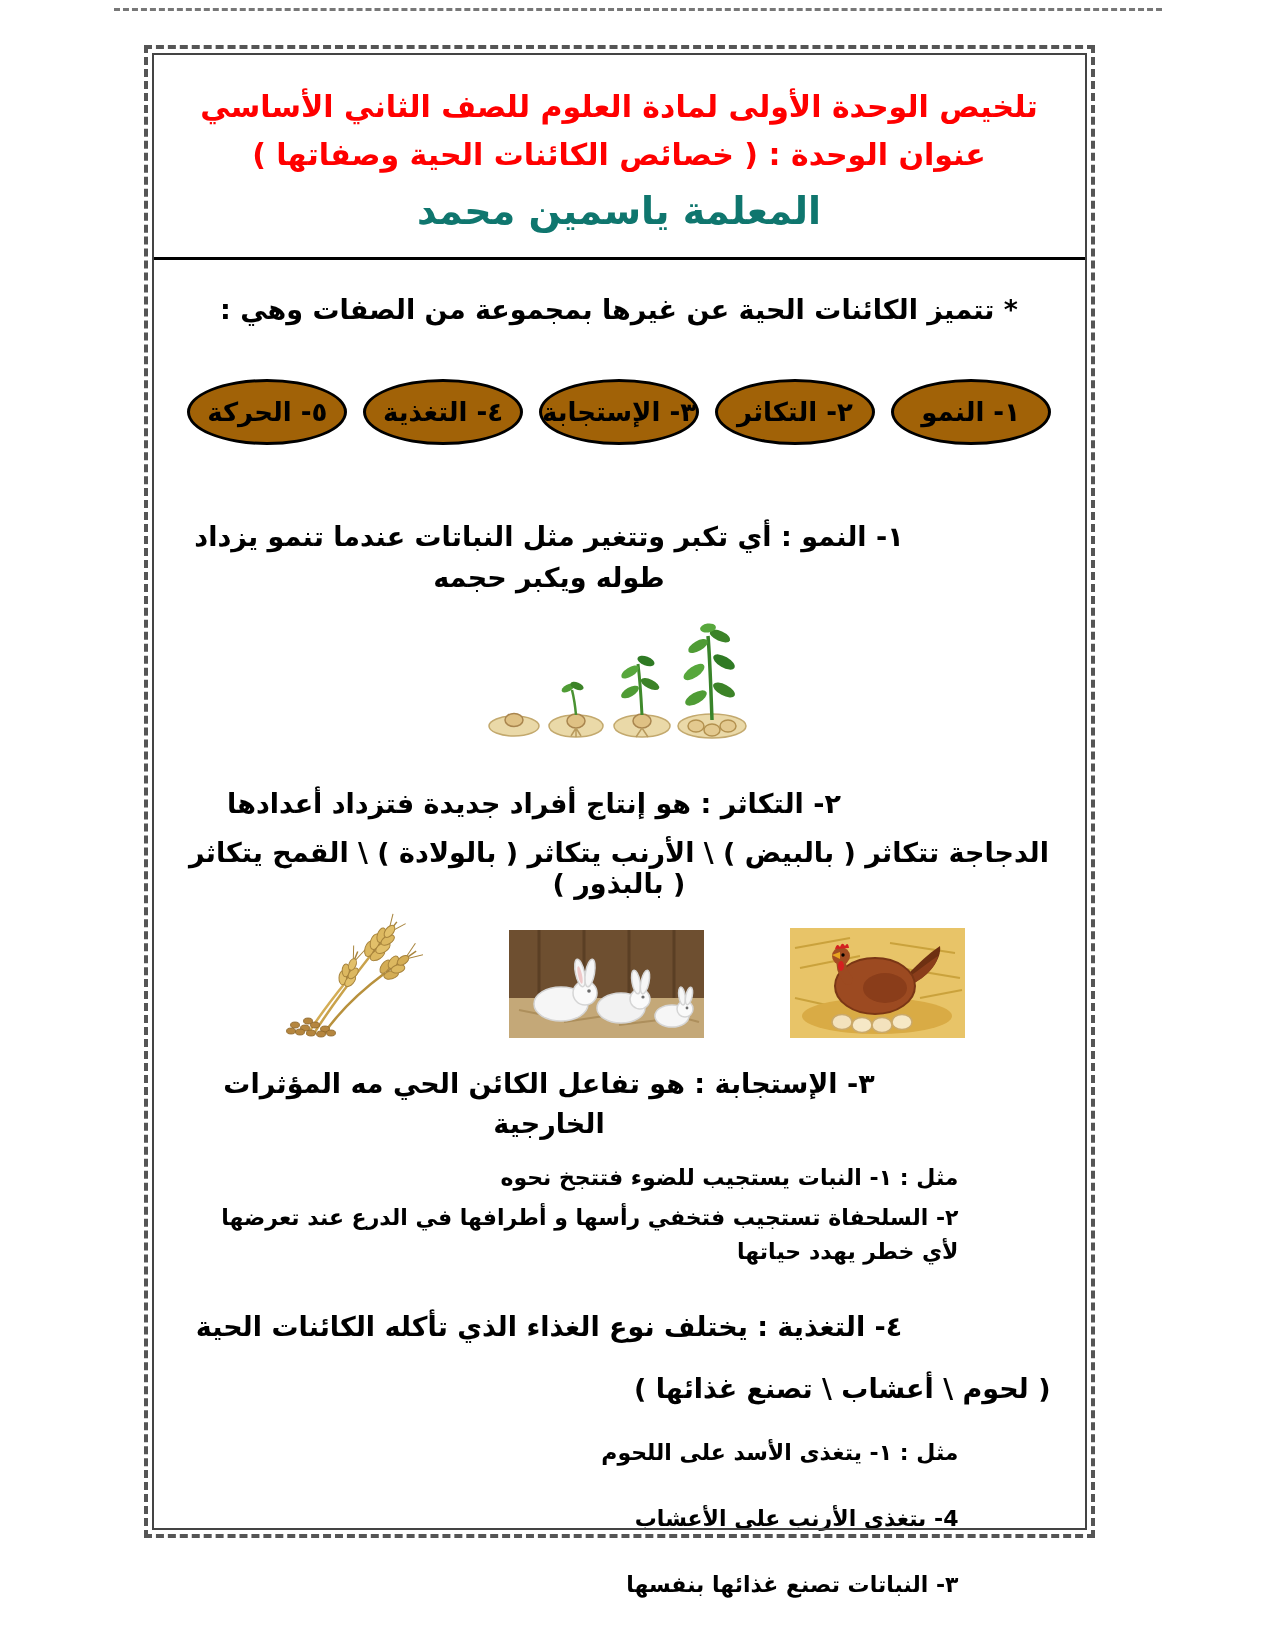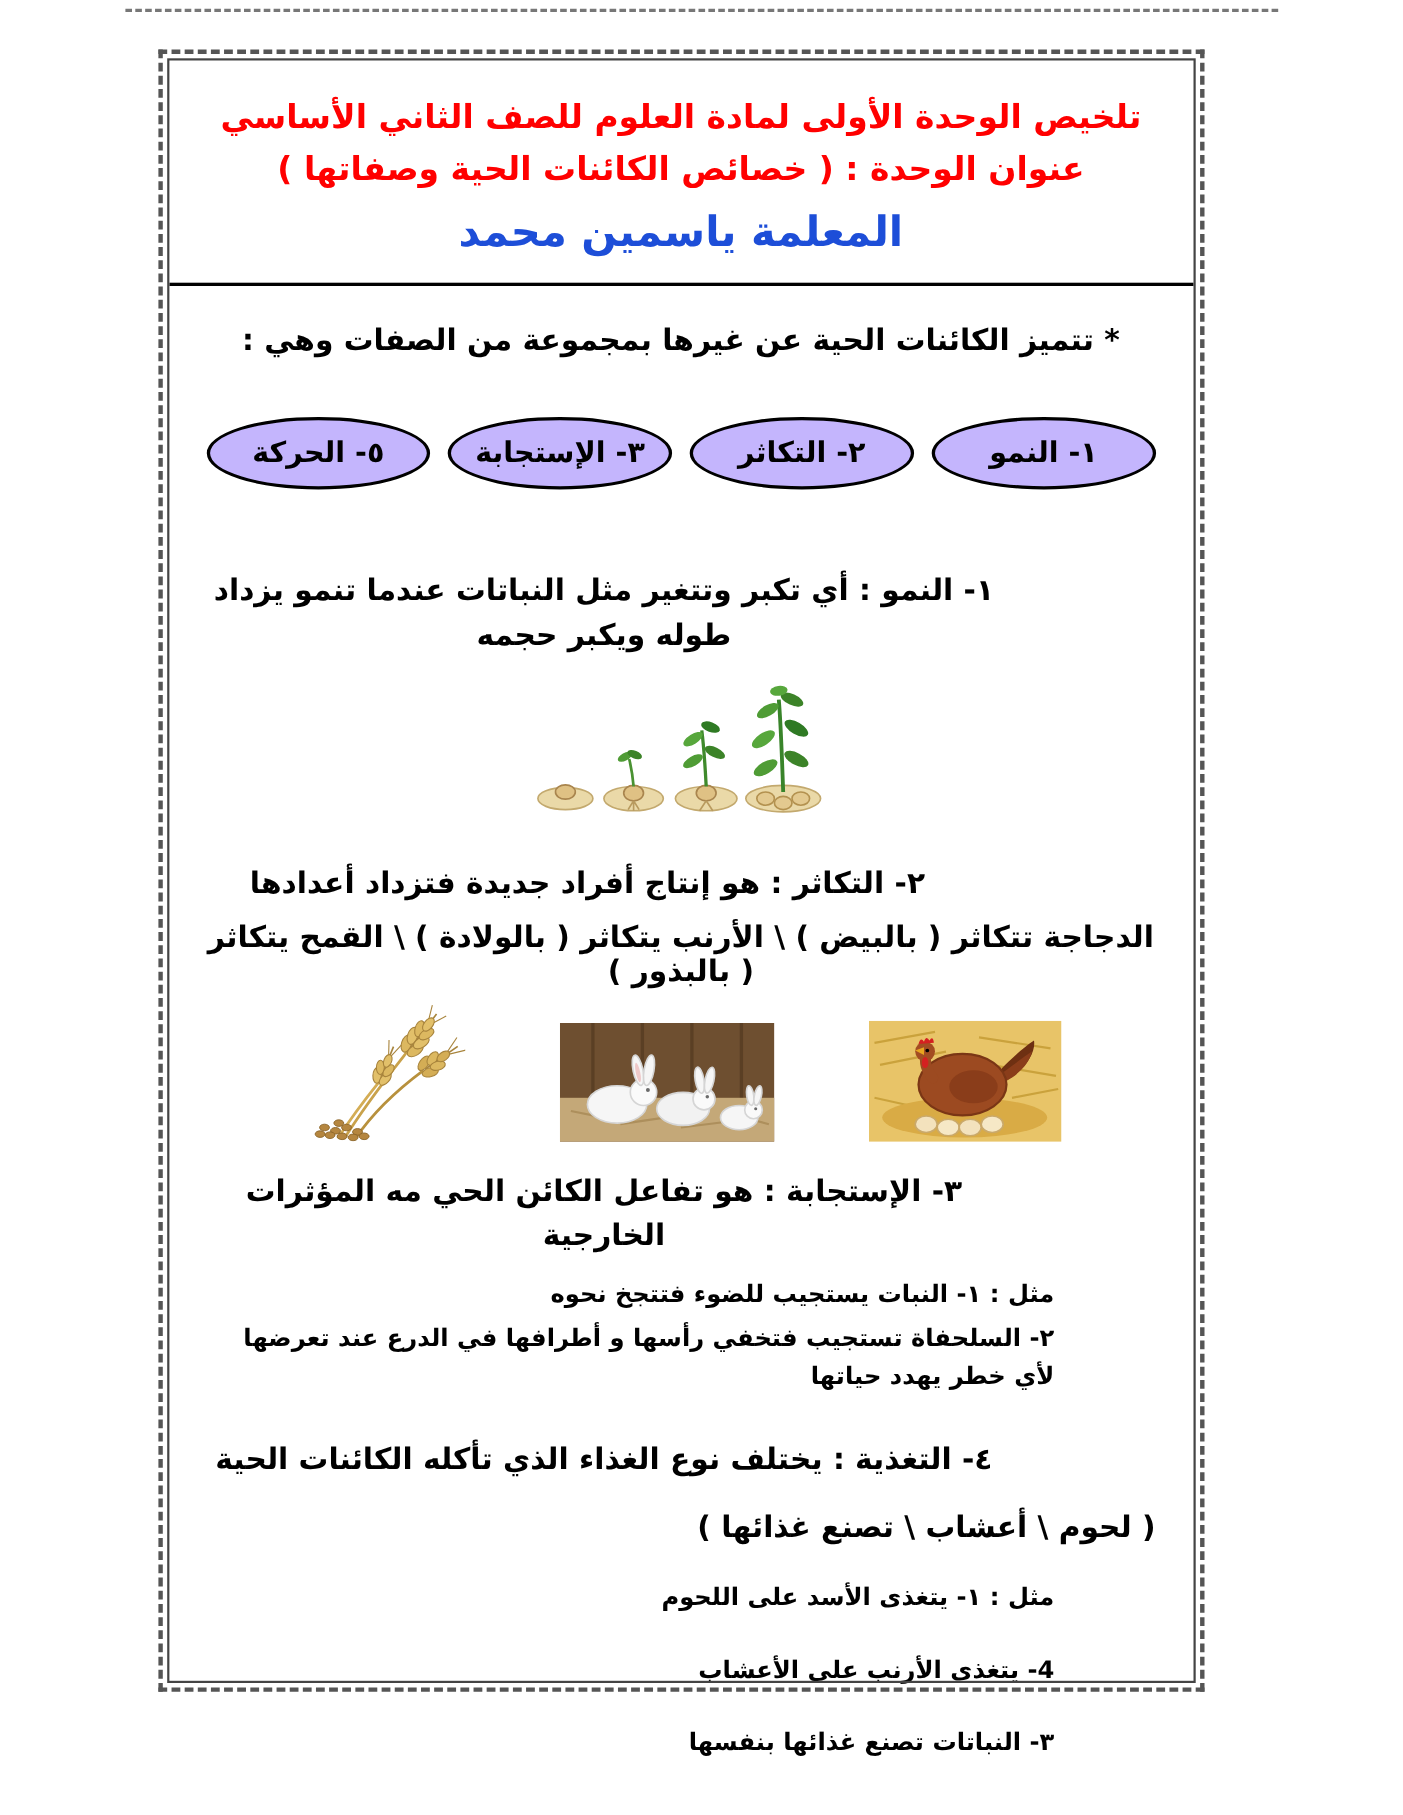--- a/index.html
+++ b/index.html
@@ -30,37 +30,37 @@
   }
   .content {
     position:absolute; inset:6px;
     padding:28px 34px 0 34px;
   }
   .h-red {
     color:#ff0000; font-weight:bold; font-size:30px;
     text-align:center; line-height:1.6; margin:0;
   }
   .teacher {
-    color:#1d4ed8; font-weight:bold; font-size:38px;
+    color:#0f766e; font-weight:bold; font-size:38px;
     text-align:center; margin:10px 0 0 0;
   }
   .rule { height:3px; background:#000; margin:24px -34px 0 -34px; }
   .intro {
     font-size:27px; font-weight:bold; color:#000;
     text-align:center; margin-top:34px;
   }
   .traits-row {
     display:flex; justify-content:space-between; gap:16px;
     margin:54px 0 0 0;
   }
   .trait {
     flex:1; height:60px;
     border:3px solid #000; border-radius:50%;
     display:flex; align-items:center; justify-content:center;
-    font-size:26px; font-weight:bold; background:#c4b5fd;
+    font-size:26px; font-weight:bold; background:#a16207;
     white-space:nowrap;
   }
   .sec-heading {
     font-size:27px; font-weight:bold; text-align:center;
     padding-right:140px; line-height:1.5;
   }
   .growth-heading { margin-top:72px; }
   .img-center { display:flex; justify-content:center; margin-top:16px; }
   .repro-heading { margin-top:40px; padding-right:170px; }
   .center-line { font-size:27px; font-weight:bold; text-align:center; margin-top:12px; }
@@ -92,20 +92,21 @@
       <div class="h-red">عنوان الوحدة : ( خصائص الكائنات الحية وصفاتها )</div>
       <div class="teacher">المعلمة ياسمين محمد</div>
       <div class="rule"></div>
 
       <div class="intro">*  تتميز الكائنات الحية عن غيرها بمجموعة من الصفات وهي :</div>
 
       <div class="traits-row">
         <div class="trait">١- النمو</div>
         <div class="trait">٢- التكاثر</div>
         <div class="trait">٣- الإستجابة</div>
+        <div class="trait">٤- التغذية</div>
         <div class="trait">٥- الحركة</div>
       </div>
 
       <div class="sec-heading growth-heading">١- النمو : أي تكبر وتتغير مثل النباتات عندما تنمو يزداد طوله ويكبر حجمه</div>
 
       <div class="img-center">
         <svg width="270" height="130" viewBox="0 0 270 130" aria-hidden="true">
 
           <ellipse cx="30" cy="112" rx="25" ry="10" fill="#ead9a8" stroke="#c3a96e" stroke-width="1.5"></ellipse>
           <ellipse cx="30" cy="106" rx="9" ry="6.5" fill="#dfc184" stroke="#a9854e" stroke-width="1.5"></ellipse>

